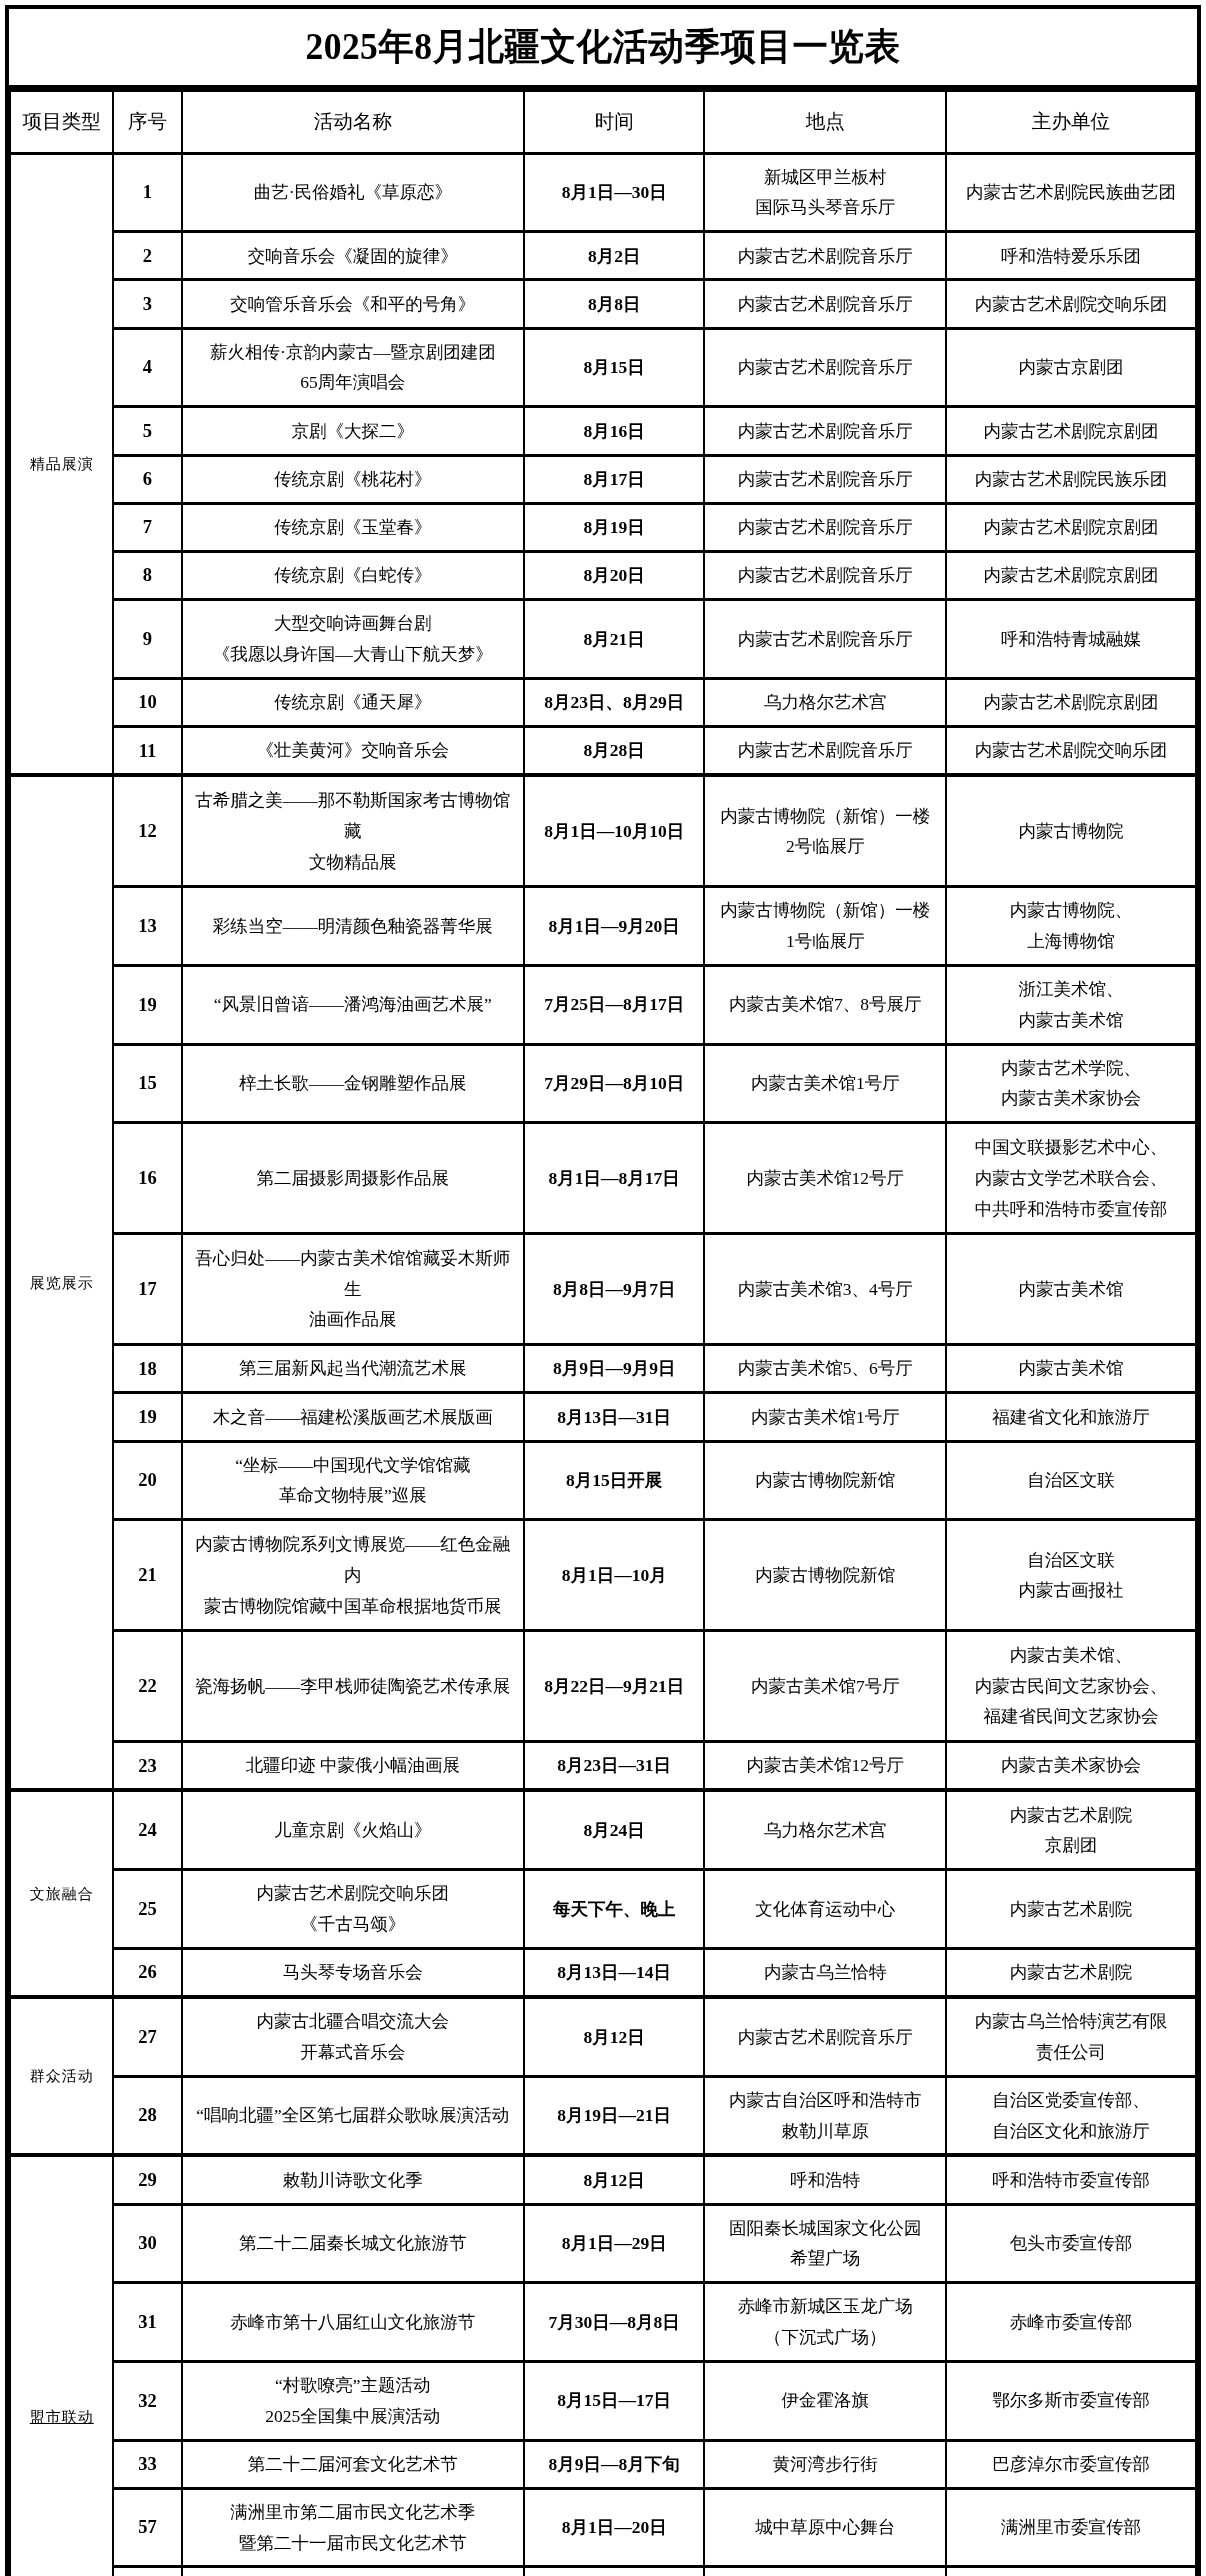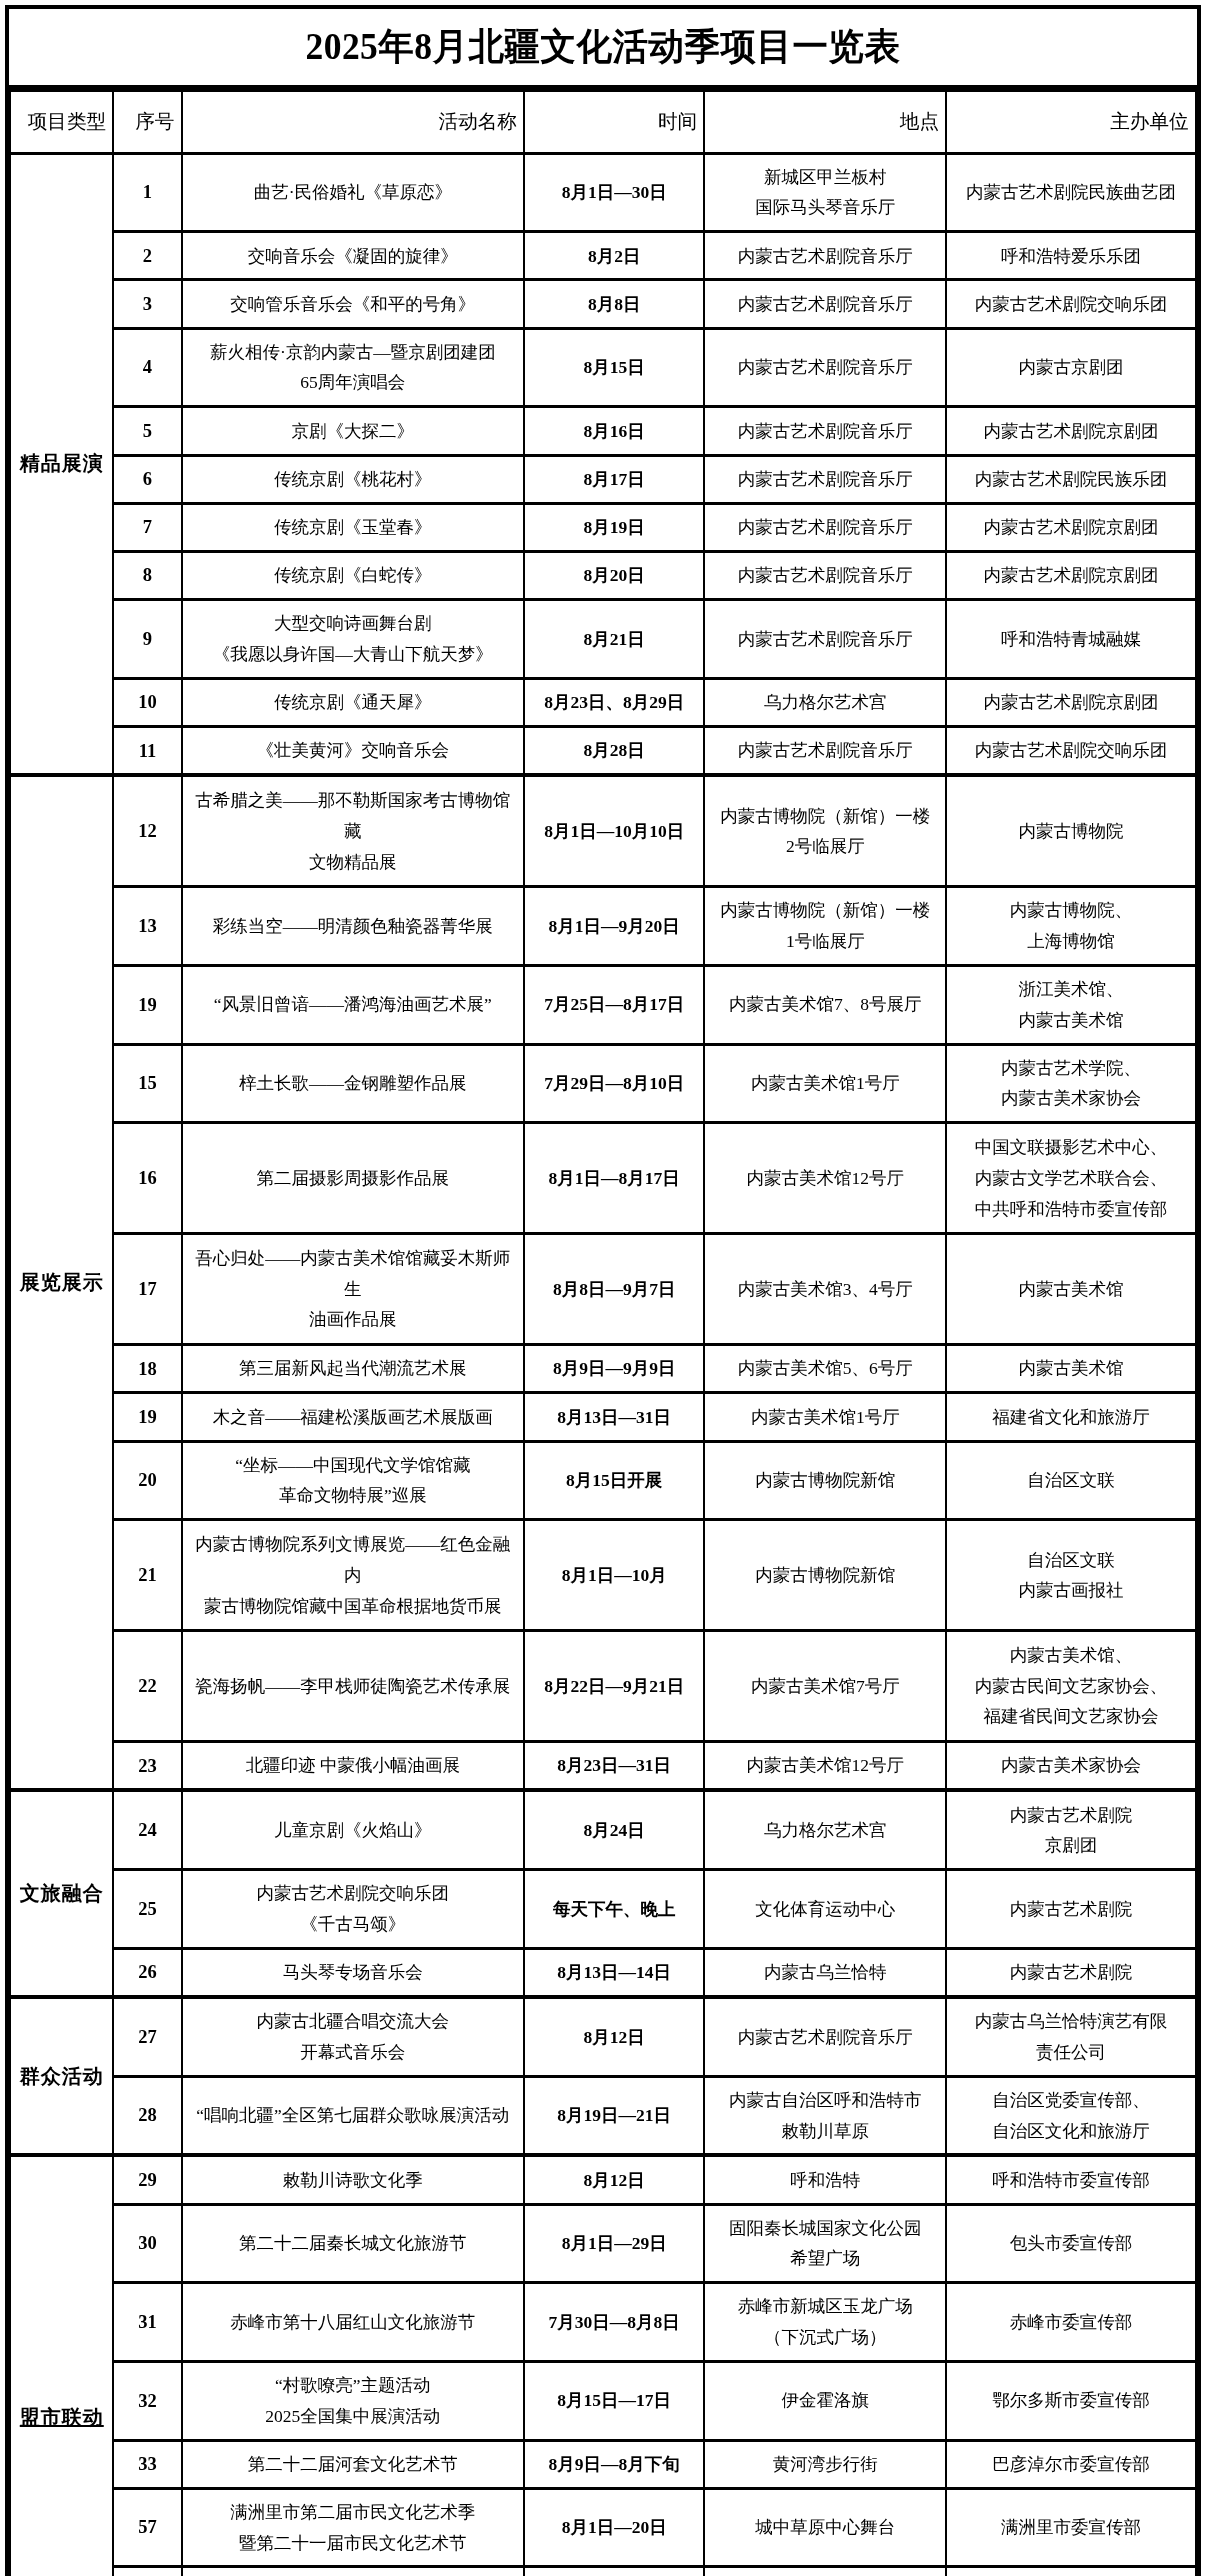--- a/index.html
+++ b/index.html
@@ -64,25 +64,24 @@
     font-size: 17.5px;
     line-height: 1.75;
     white-space: pre-line;
     overflow: hidden;
   }
   thead th {
     height: 49px;
     font-size: 19.6px;
     font-weight: 400;
     line-height: 1.2;
-    text-align: right;
   }
   td.cat {
-    font-size: 20px;
-    font-weight: 700;
+    font-size: 15px;
+    font-weight: 400;
     letter-spacing: 1px;
     padding: 3.1px 2.1px;
   }
   td.cat.cat-g4 span { text-decoration: underline; margin-top: 35px; }
   td.no {
     font-size: 18.5px;
     font-weight: 700;
   }
   td.time { font-weight: 700; margin-left: 28px; }
   tr.group-start td { border-top: 4.6px solid #000; }

